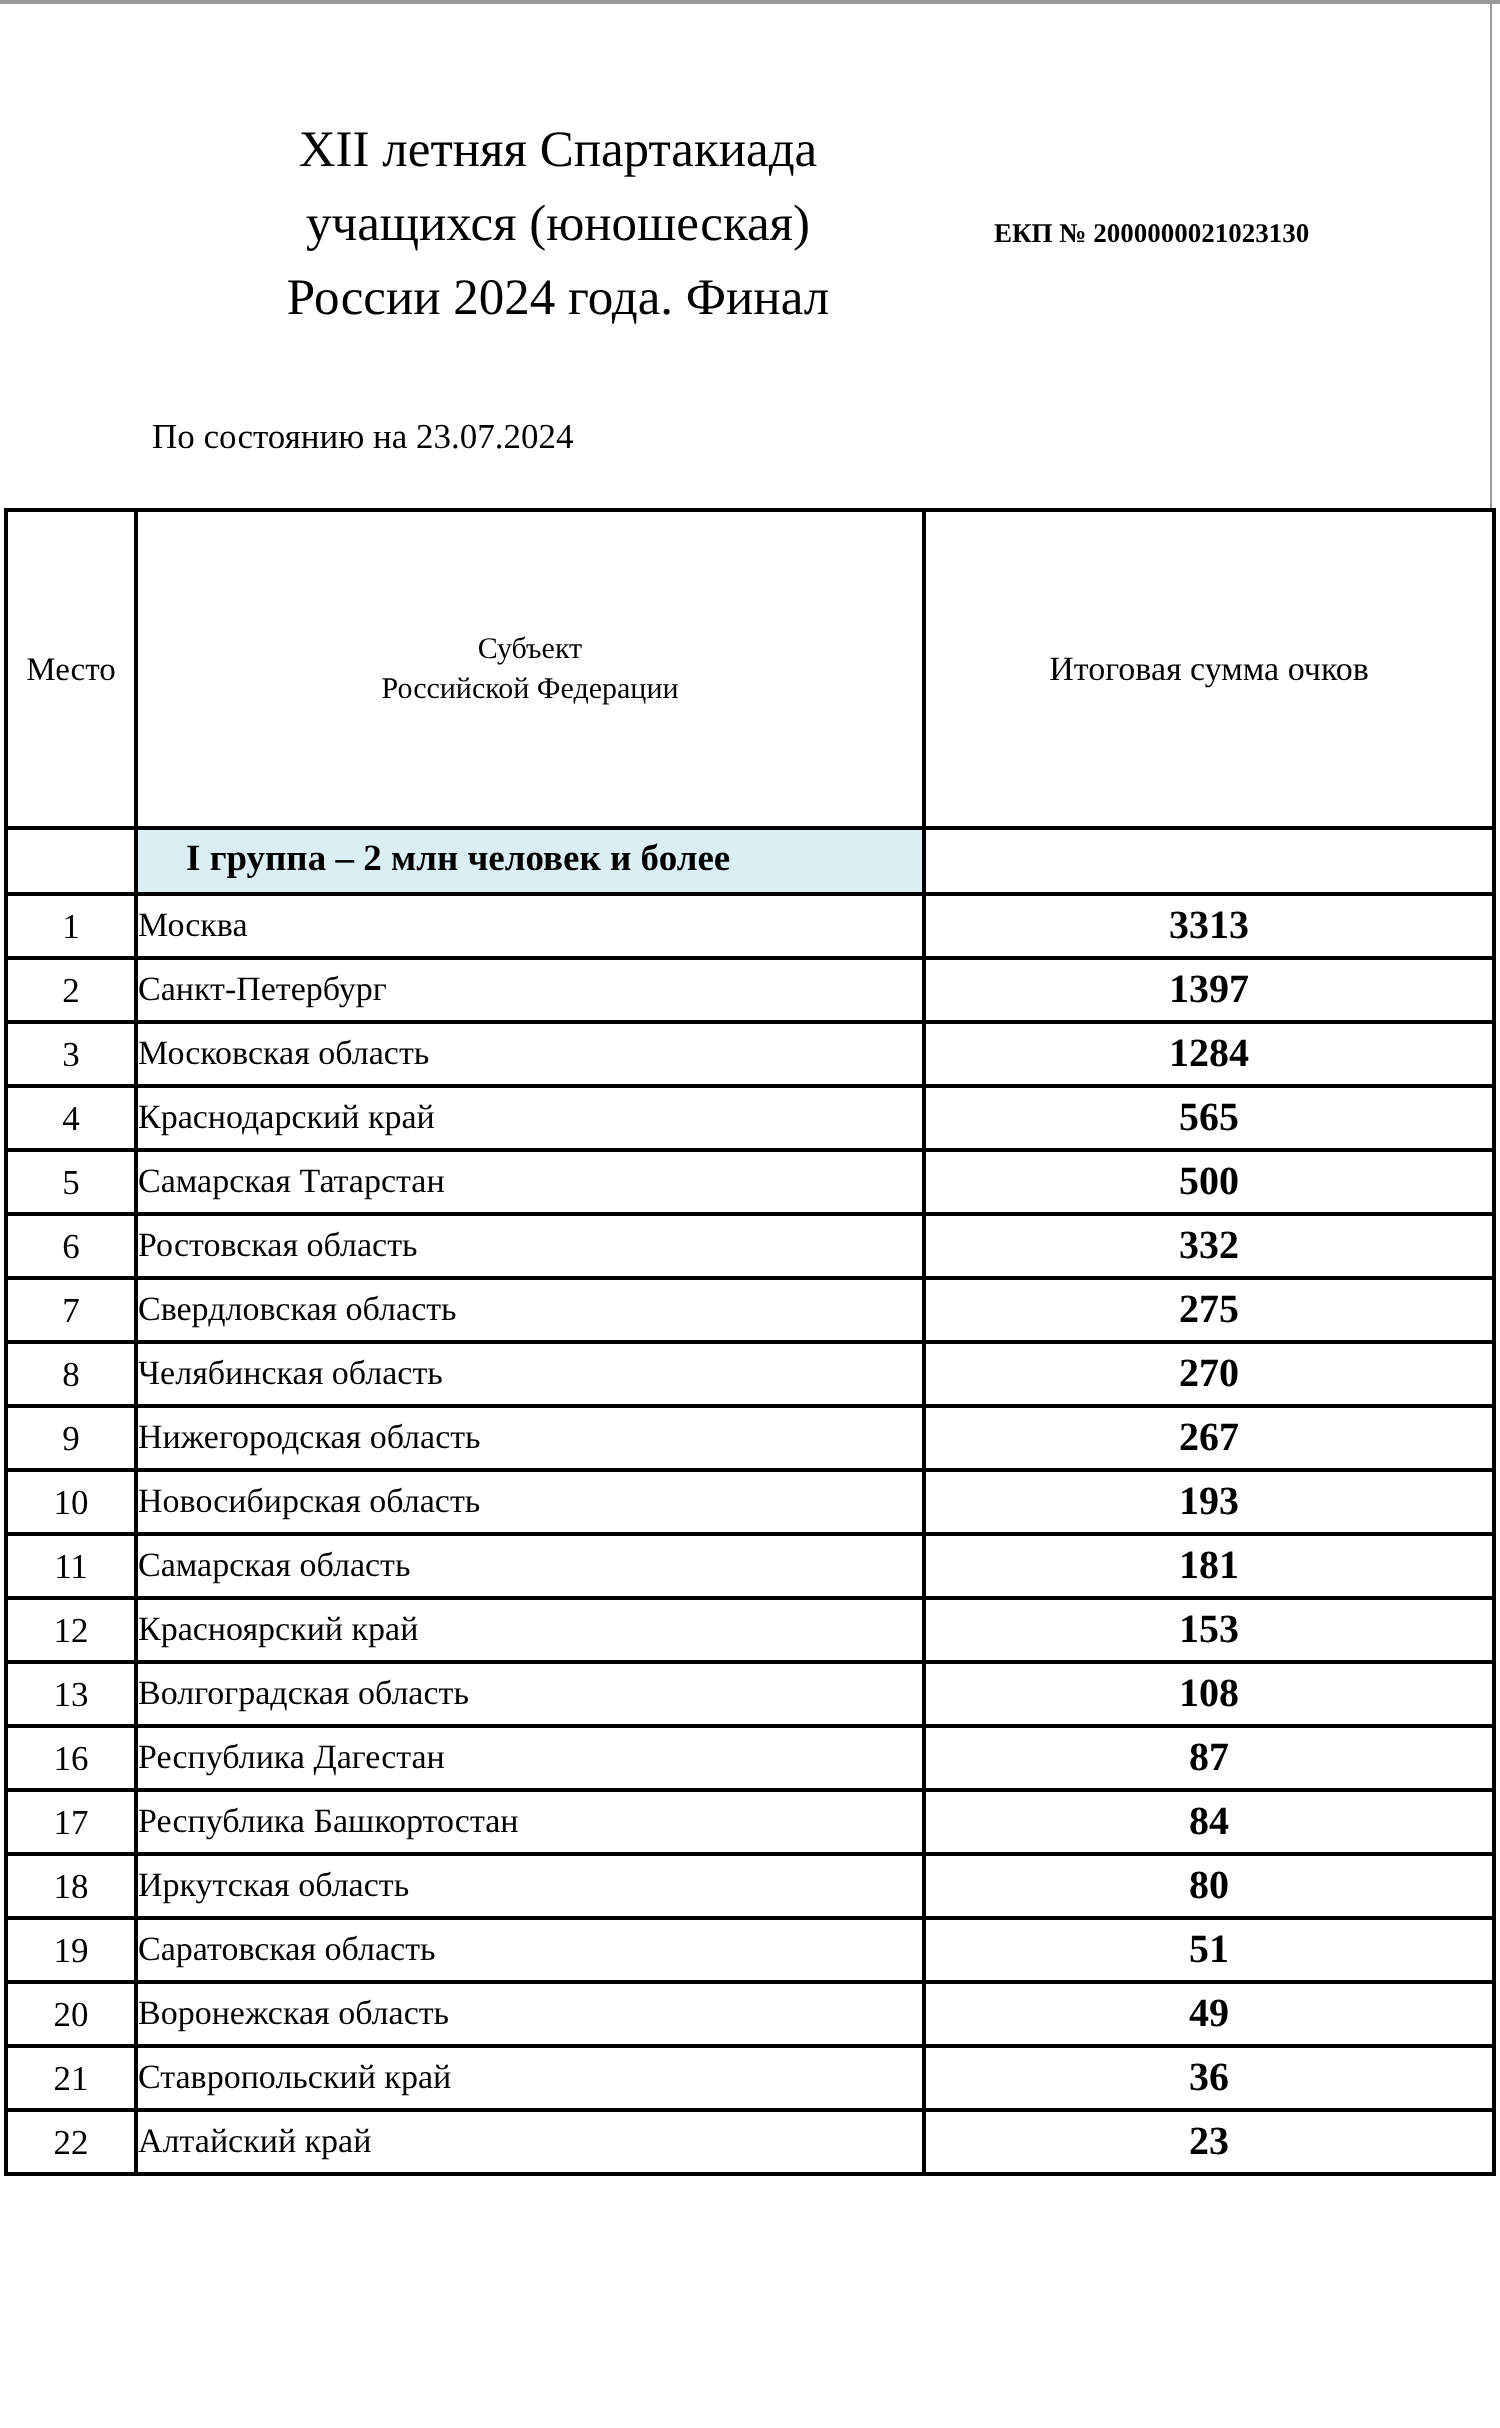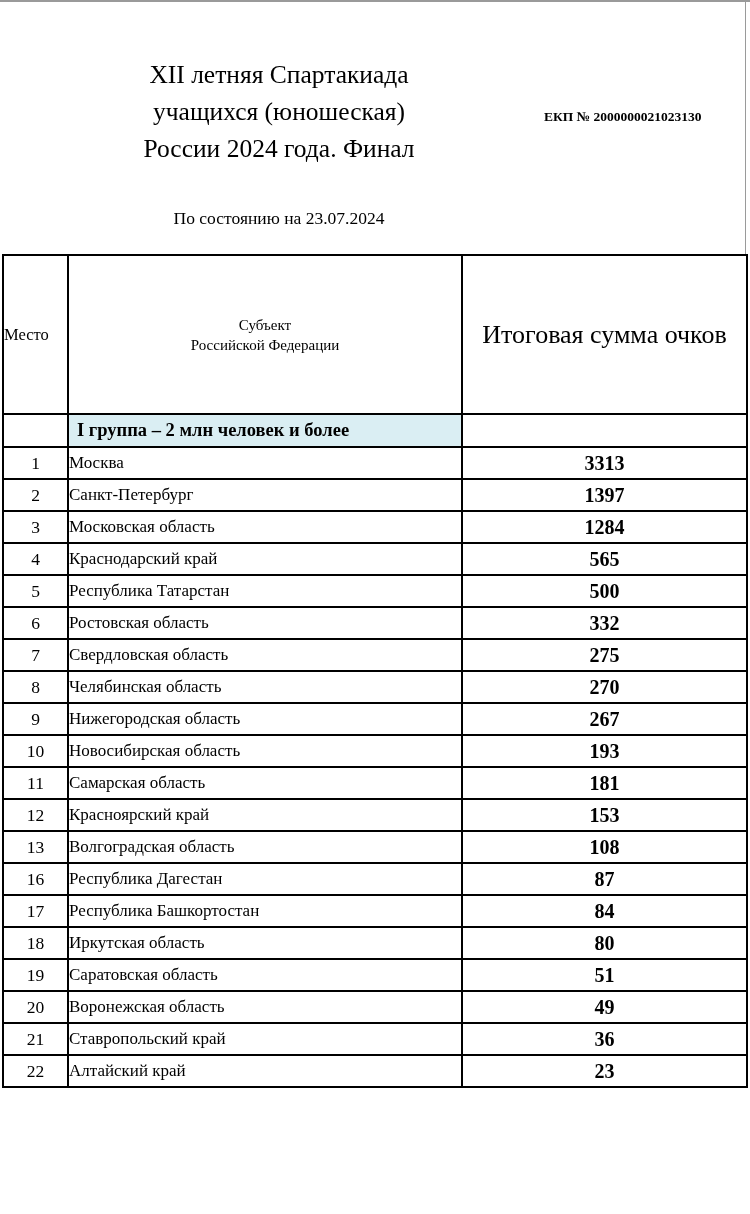--- a/index.html
+++ b/index.html
@@ -58,28 +58,27 @@
     letter-spacing: 0px;
     white-space: nowrap;
   }
   .ekp-code {
     position: absolute;
     left: 497px;
     top: 109px;
     font-size: 13.5px;
     font-weight: bold;
     white-space: nowrap;
-    margin-left: 47px;
   }
   .asof-line {
     position: absolute;
     left: 76px;
     top: 208px;
     width: 406px;
-    text-align: center;
+    text-align: left;
     font-size: 17.5px;
     white-space: nowrap;
   }
 
   
   .results-table {
     position: absolute;
     top: 254px;
     left: 2px;
     width: 744px;
@@ -98,46 +97,46 @@
     background: #ffffff;
   }
 
   
   .hdr-row th {
     height: 157px;
     font-weight: normal;
   }
   .th-rank {
     font-size: 16.5px;
-    text-align: left;
+    text-align: center;
   }
   .th-subj {
     font-size: 15px;
     text-align: center;
     line-height: 20px;
   }
   .th-score {
-    font-size: 26px;
+    font-size: 17px;
     font-weight: bold;
     text-align: center;
   }
 
   
   .group-row td {
     height: 31px;
   }
   .group-row .g-rank {
     border-right-width: 2px;
   }
   .group-row .g-label {
     background: #daeef3;
     font-size: 18.5px;
     font-weight: bold;
     text-align: left;
-    padding-left: 8px;
+    padding-left: 24px;
     white-space: nowrap;
   }
 
   
   .data-row td {
     height: 30px;
   }
   .td-rank {
     font-size: 17.5px;
     text-align: center;
@@ -214,21 +213,21 @@
         <td class="td-subj">Московская область</td>
         <td class="td-score">1284</td>
       </tr>
       <tr class="data-row">
         <td class="td-rank">4</td>
         <td class="td-subj">Краснодарский край</td>
         <td class="td-score">565</td>
       </tr>
       <tr class="data-row">
         <td class="td-rank">5</td>
-        <td class="td-subj">Республика Татарстан</td>
+        <td class="td-subj">Самарская Татарстан</td>
         <td class="td-score">500</td>
       </tr>
       <tr class="data-row">
         <td class="td-rank">6</td>
         <td class="td-subj">Ростовская область</td>
         <td class="td-score">332</td>
       </tr>
       <tr class="data-row">
         <td class="td-rank">7</td>
         <td class="td-subj">Свердловская область</td>

